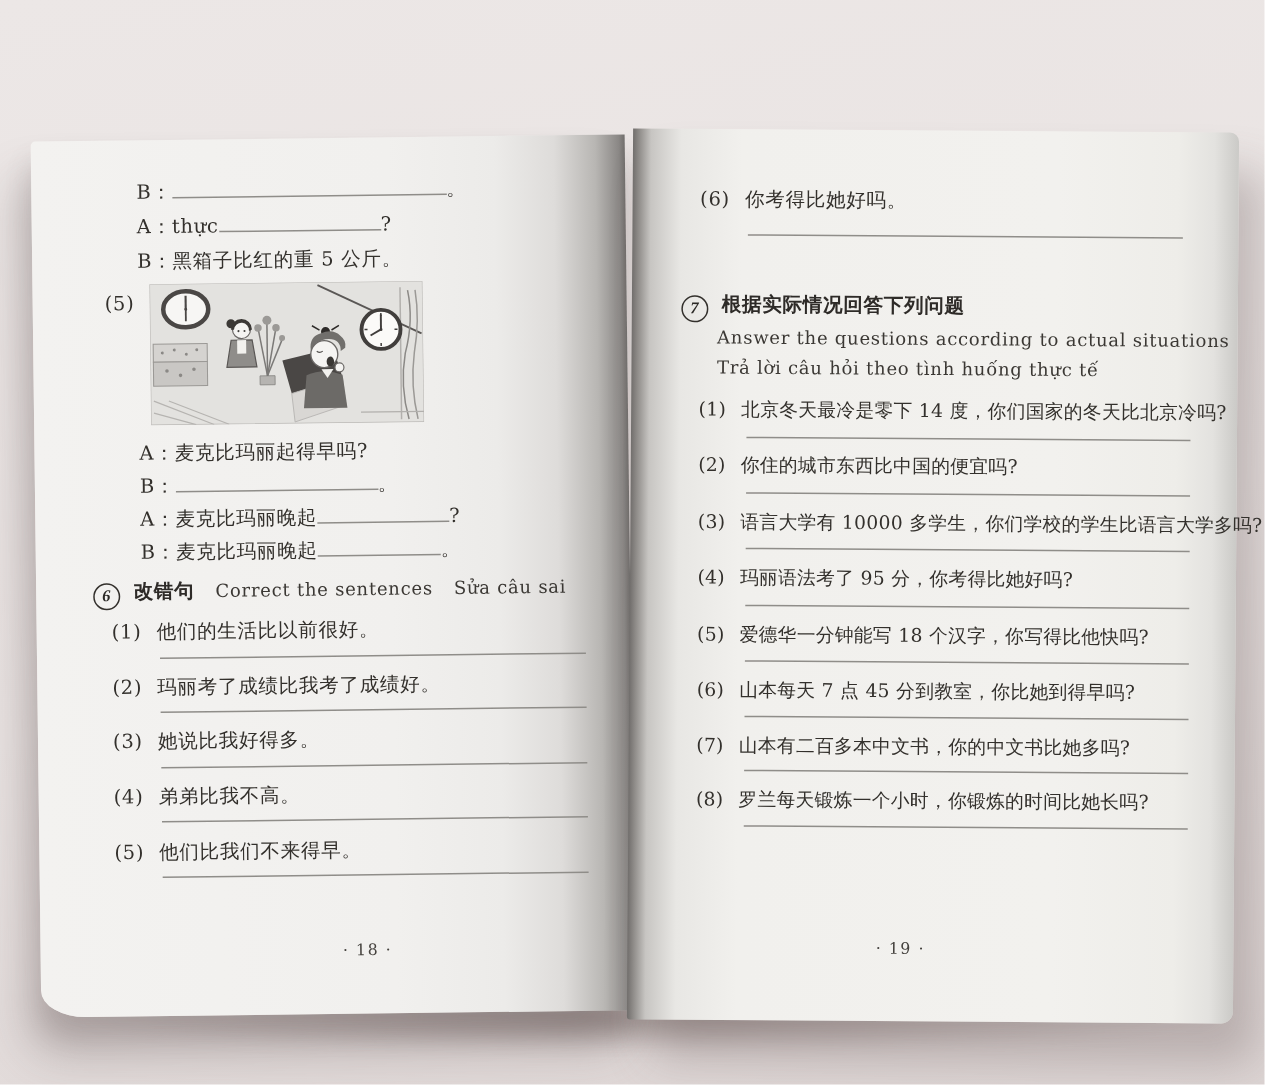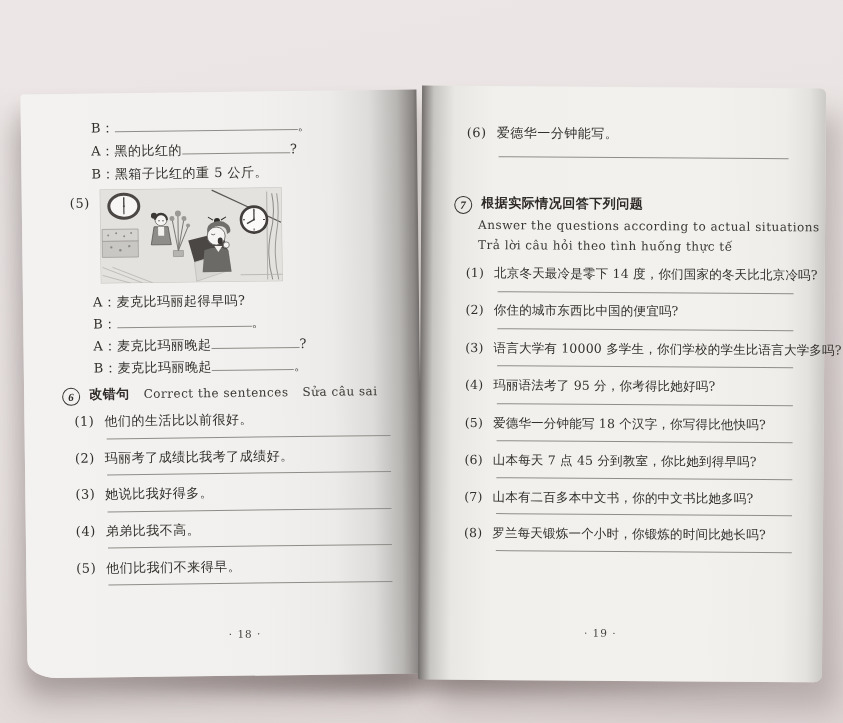--- a/index.html
+++ b/index.html
@@ -51,21 +51,21 @@
 
 <div class="scene">
   <div class="book-shadow"></div>
 
   <div class="page page-left">
 
     <div class="line" style="top:26px;left:70px">
       <span>B：</span><span class="blank" style="width:183px"></span><span>。</span>
     </div>
     <div class="line" style="top:49px;left:70px">
-      <span>A：</span><span>黑的比红的</span><span class="blank" style="width:108px"></span><span>?</span>
+      <span>A：</span><span>thực</span><span class="blank" style="width:108px"></span><span>?</span>
     </div>
     <div class="line" style="top:72px;left:70px">
       <span>B：</span><span>黑箱子比红的重 5 公斤。</span>
     </div>
 
     <div class="line" style="top:102px;left:48px">(5)</div>
 
     <svg class="illus" viewBox="0 0 182 94">
       <rect x="0" y="0" width="182" height="94" fill="#e3e2df" stroke="#bcbab7" stroke-width="0.8"></rect>
       <line x1="112" y1="2" x2="181" y2="35" stroke="#5a5755" stroke-width="1.2"></line>
@@ -167,21 +167,21 @@
       <span class="num">(5)</span><span>他们比我们不来得早。</span>
     </div>
     <div class="rule" style="top:491px;left:82px;width:284px"></div>
 
     <div class="pagenum" style="top:536px;left:40px;right:0">· 18 ·</div>
   </div>
 
   <div class="page page-right">
 
     <div class="line" style="top:38px;left:45px">
-      <span class="num">(6)</span><span>爱德华一分钟能写。</span>
+      <span class="num">(6)</span><span>你考得比她好吗。</span>
     </div>
     <div class="rule" style="top:70px;left:77px;width:290px"></div>
 
     <div class="line" style="top:108px;left:33px">
       <span class="circle-num">7</span><span class="zh-bold">根据实际情况回答下列问题</span>
     </div>
     <div class="line en-sub" style="top:132px;left:57px">Answer the questions according to actual situations</div>
     <div class="line en-sub" style="top:152px;left:57px">Trả lời câu hỏi theo tình huống thực tế</div>
 
     <div class="line q-line" style="top:179px;left:45px">

